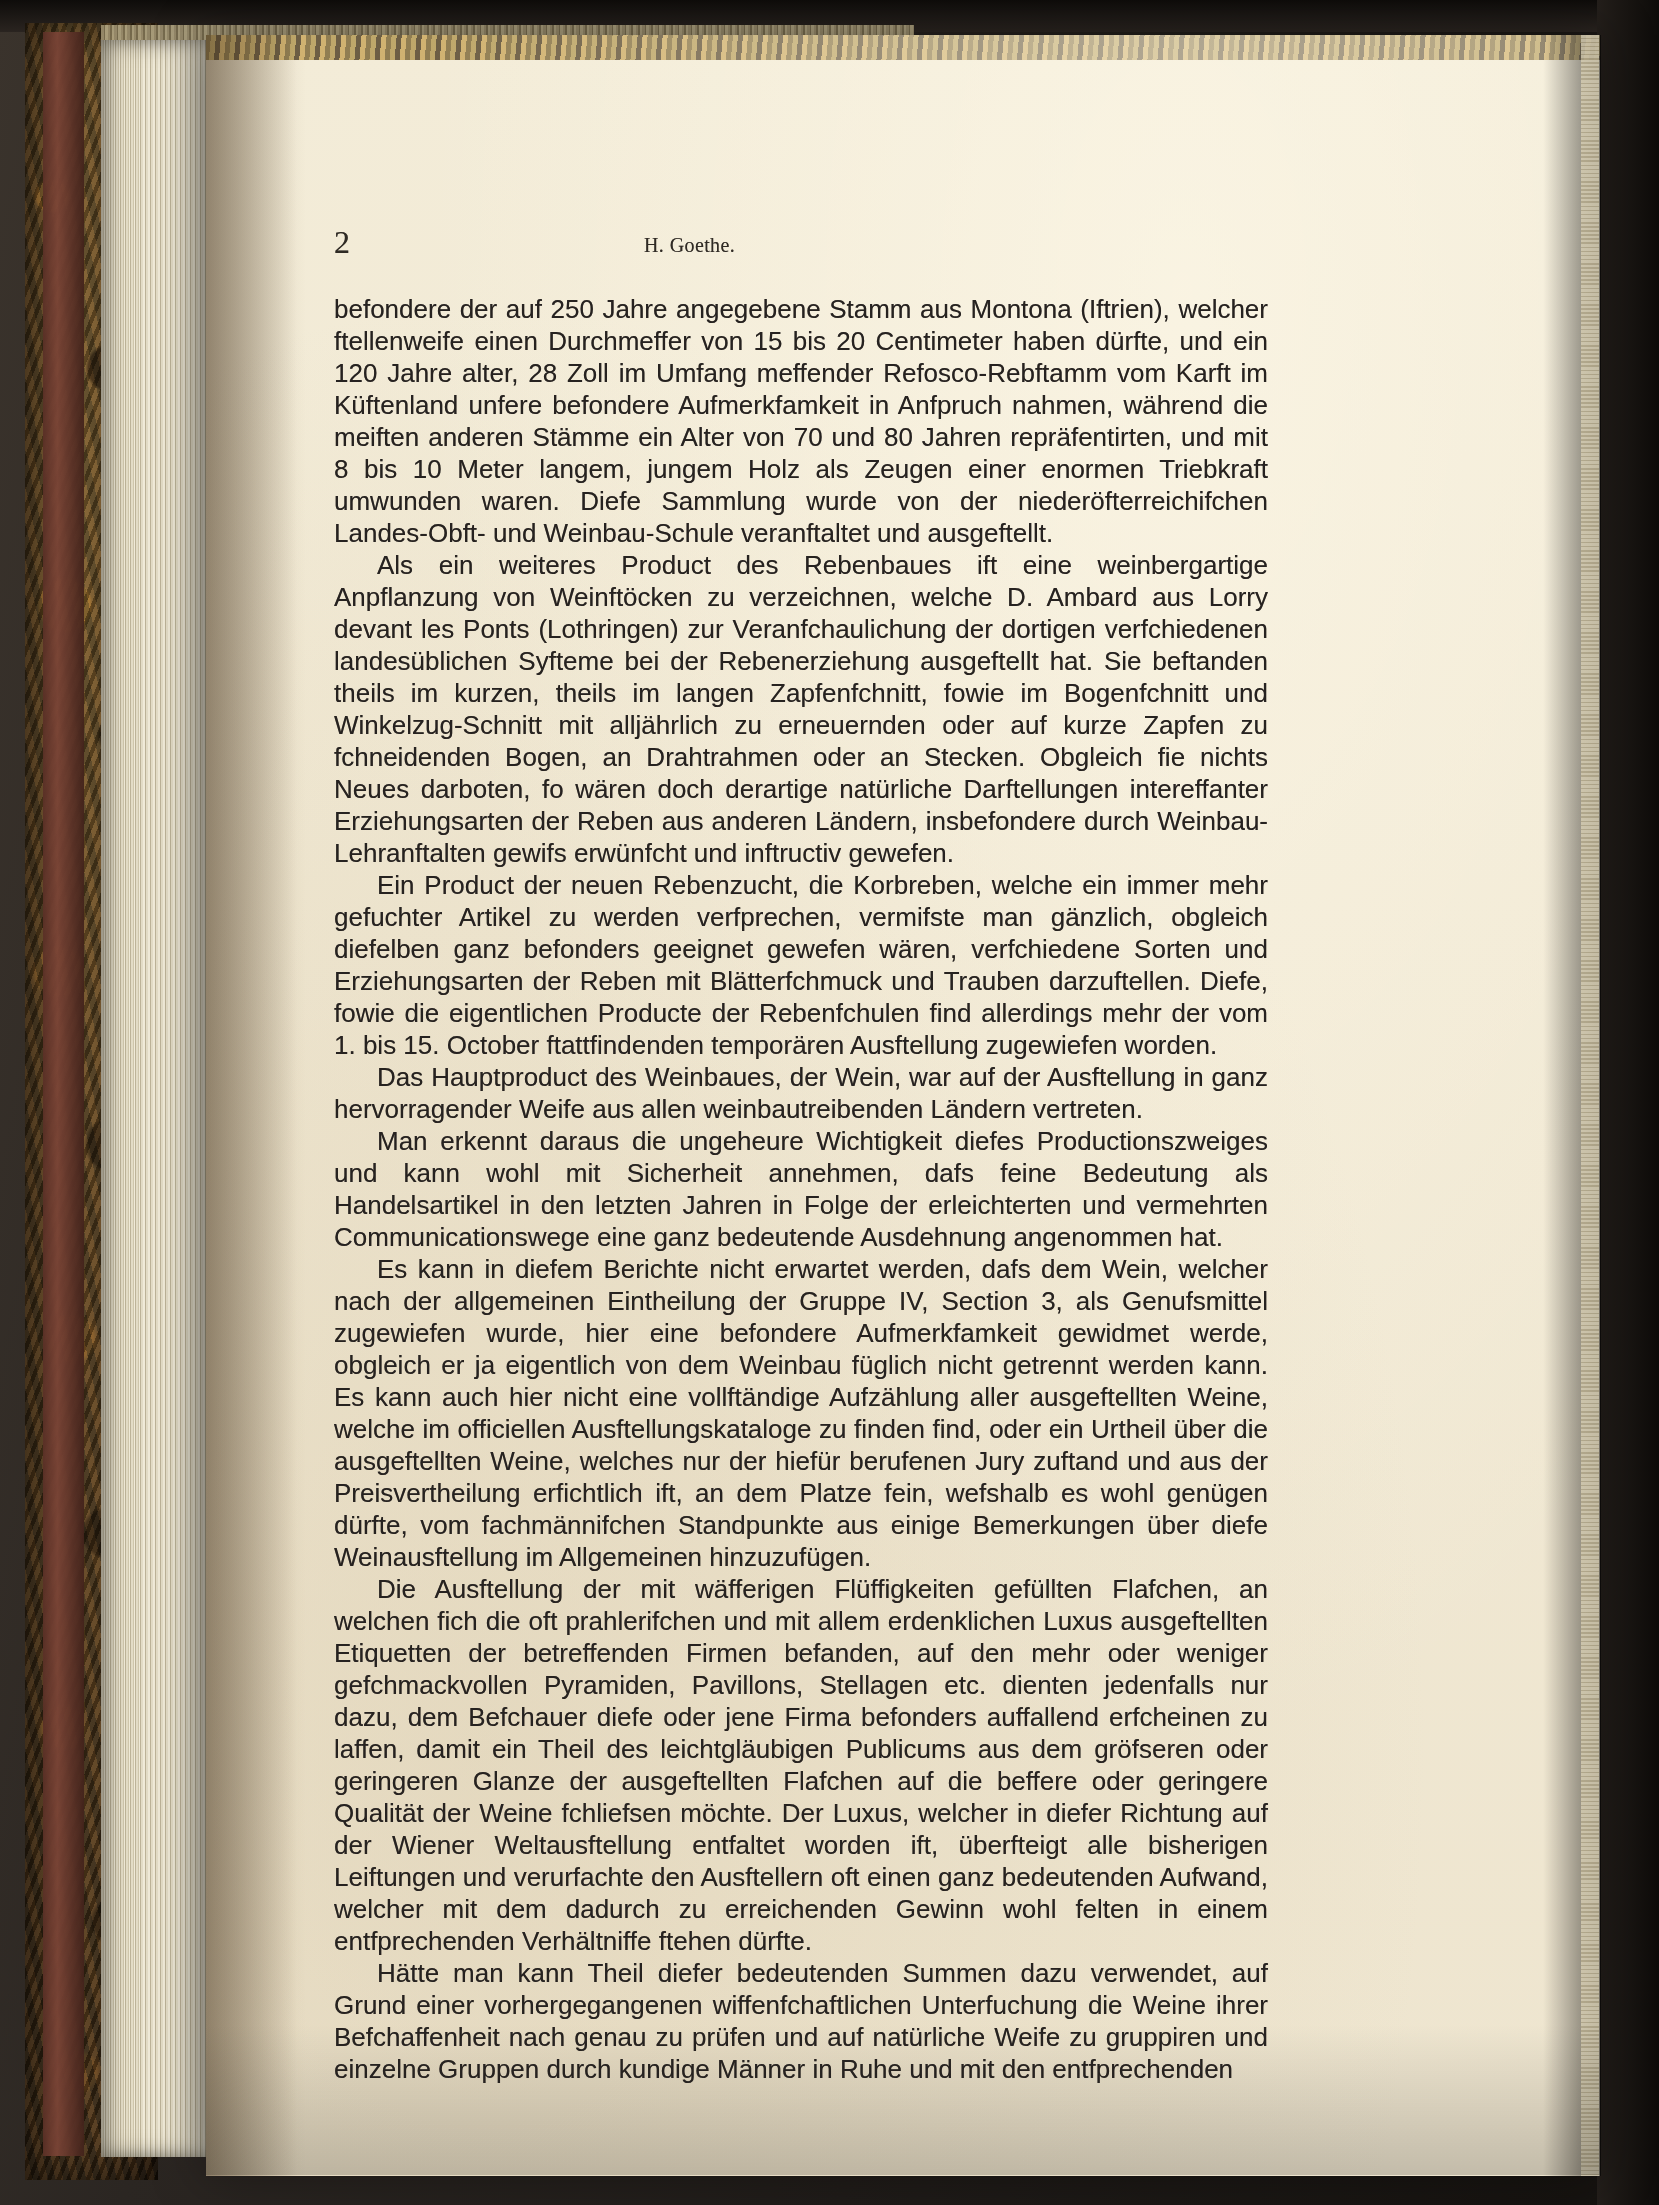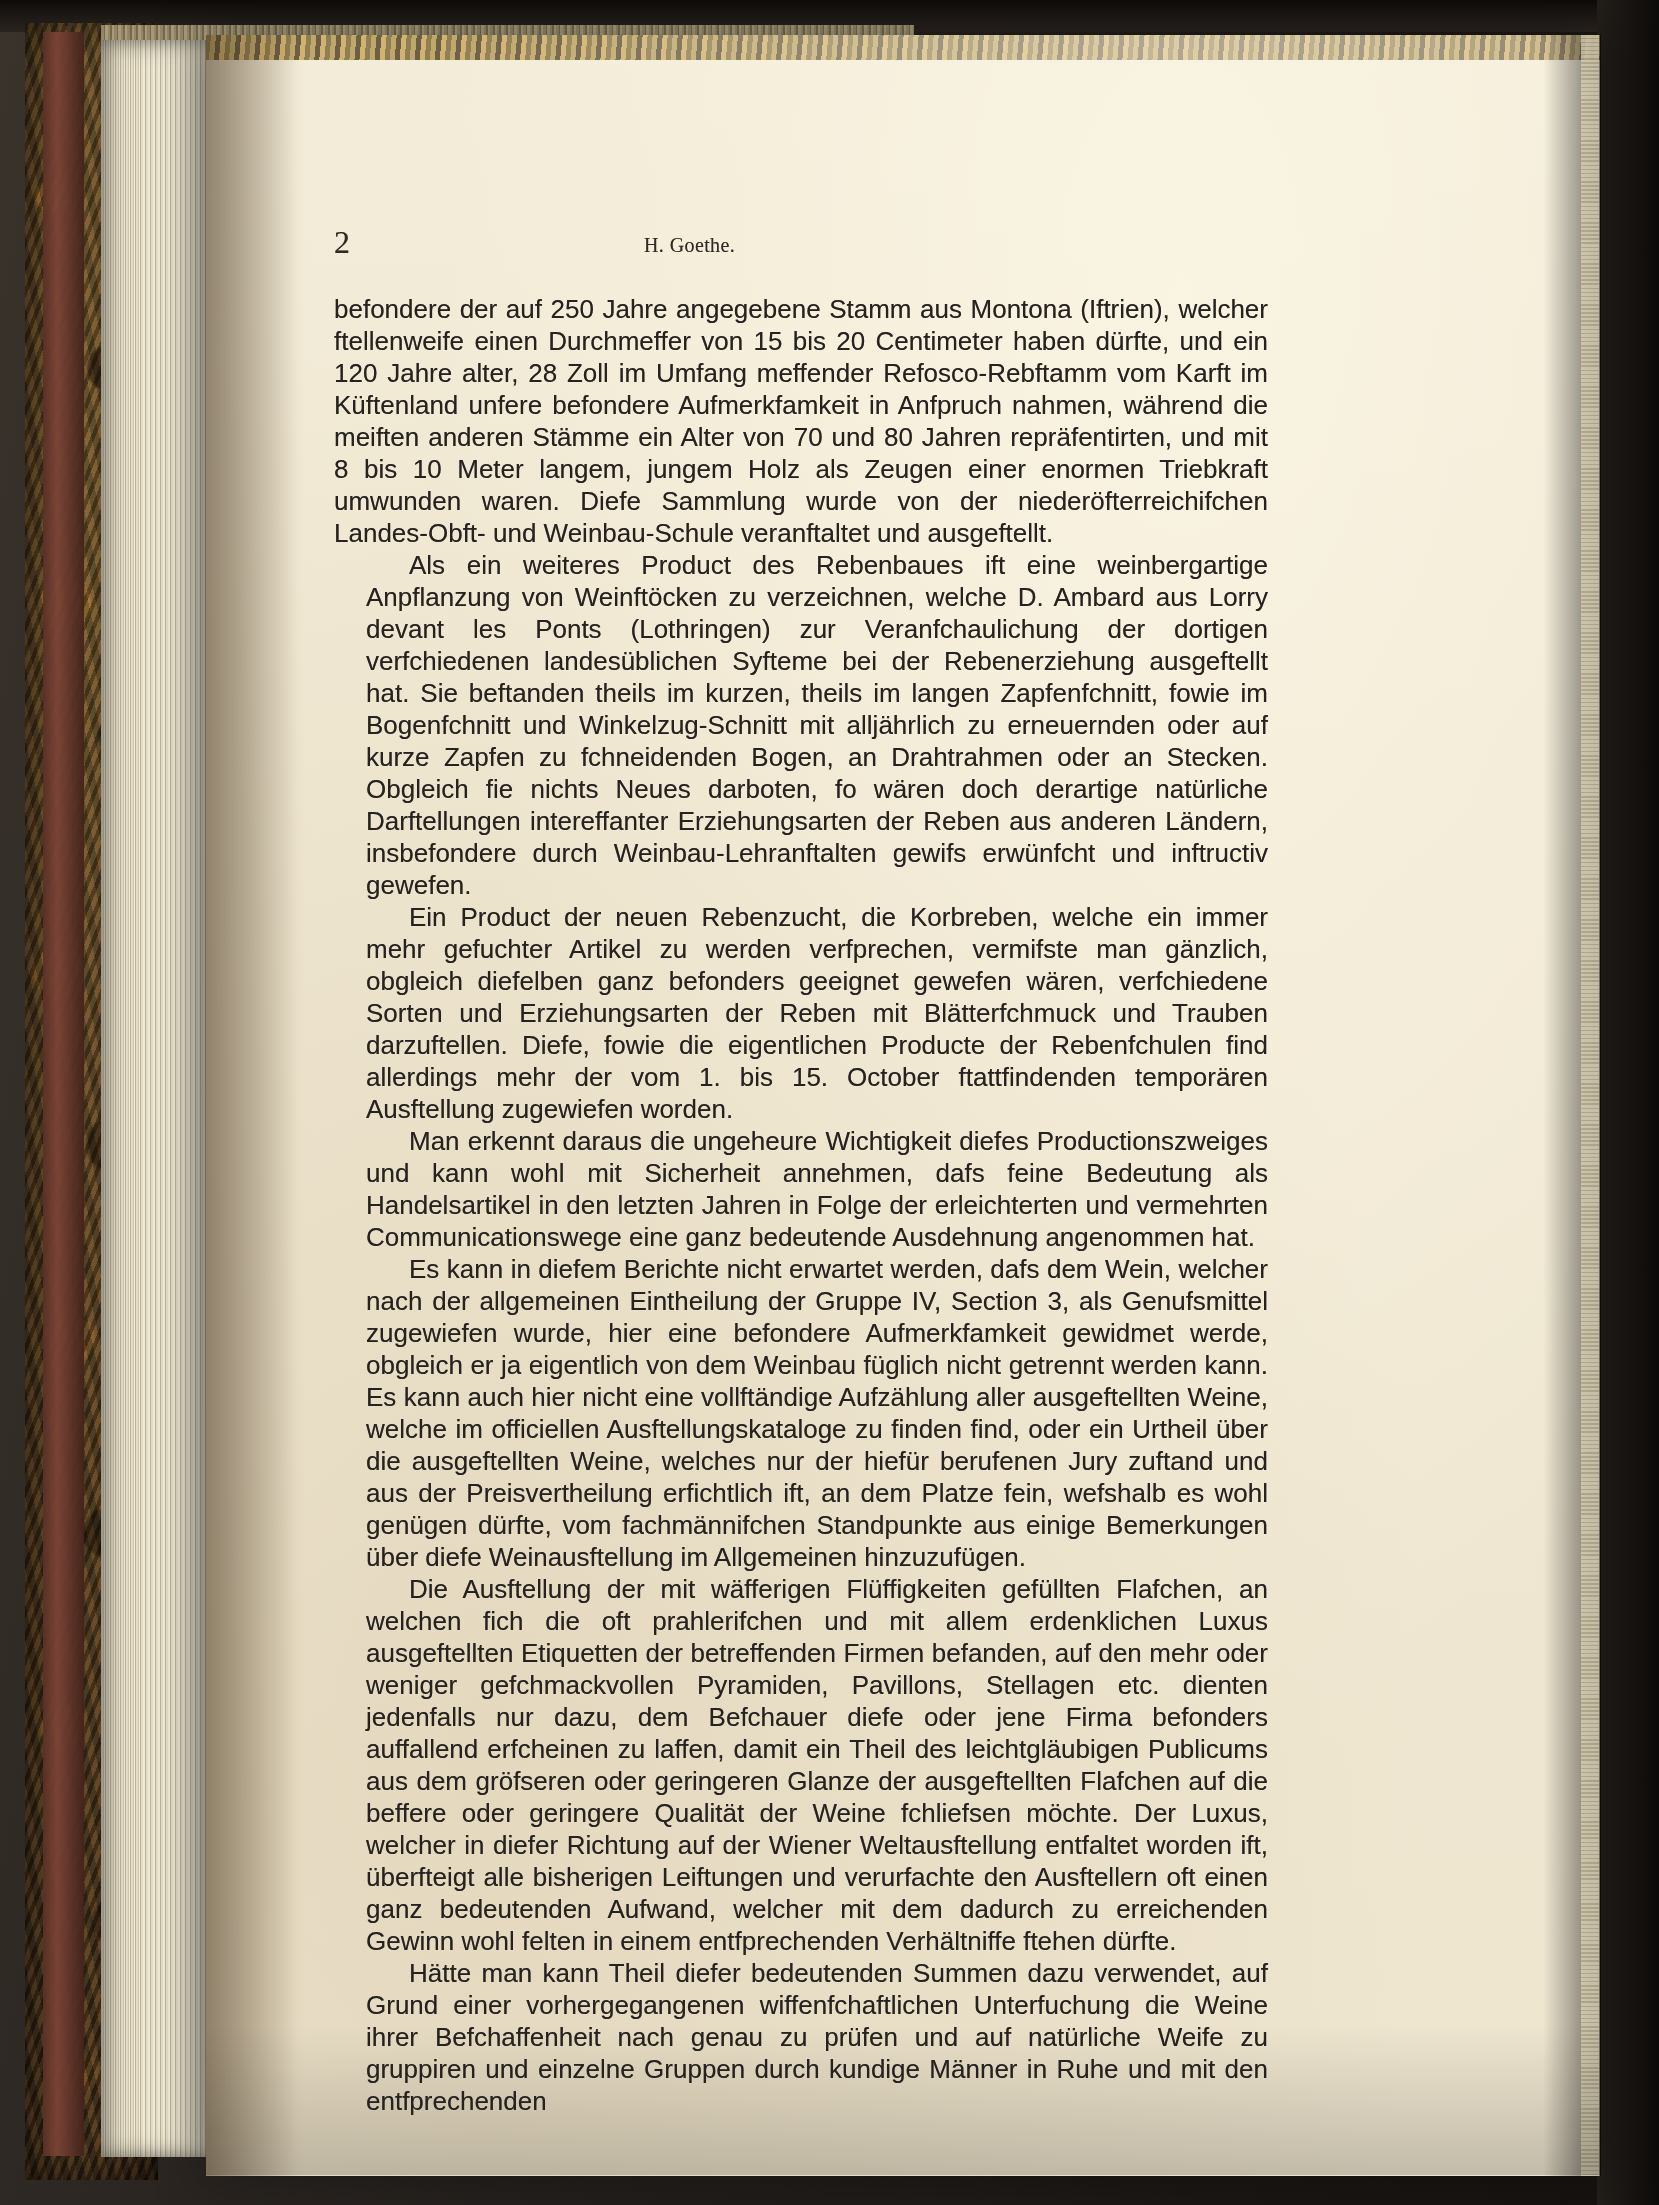--- a/index.html
+++ b/index.html
@@ -206,21 +206,20 @@
     text-align: justify;
     text-justify: inter-word;
     font-family: Liberation Sans, sans-serif;
     -webkit-font-smoothing: antialiased;
   }
   p.body + p.body {
     margin-top: 0;
   }
   p.indent {
     text-indent: 43px;
-    margin-left: 32px;
   }
 
   
   .typeblock {
     text-shadow: 0 0 0.5px rgba(40,34,28,0.45);
   }
 
   
   .gutter-shadow {
     position: absolute;
@@ -268,20 +267,21 @@
   <div class="typeblock">
 
     <div class="runhead">
       <span class="folio">2</span>
       <span class="runtitle">H. Goethe.</span>
     </div>
 
     <p class="body">befondere der auf 250 Jahre angegebene Stamm aus Montona (Iftrien), welcher ftellenweife einen Durchmeffer von 15 bis 20 Centimeter haben dürfte, und ein 120 Jahre alter, 28 Zoll im Umfang meffender Refosco-Rebftamm vom Karft im Küftenland unfere befondere Aufmerkfamkeit in Anfpruch nahmen, während die meiften anderen Stämme ein Alter von 70 und 80 Jahren repräfentirten, und mit 8 bis 10 Meter langem, jungem Holz als Zeugen einer enormen Triebkraft umwunden waren. Diefe Sammlung wurde von der niederöfterreichifchen Landes-Obft- und Weinbau-Schule veranftaltet und ausgeftellt.</p>
     <p class="body indent">Als ein weiteres Product des Rebenbaues ift eine weinbergartige Anpflanzung von Weinftöcken zu verzeichnen, welche D. Ambard aus Lorry devant les Ponts (Lothringen) zur Veranfchaulichung der dortigen verfchiedenen landesüblichen Syfteme bei der Rebenerziehung ausgeftellt hat. Sie beftanden theils im kurzen, theils im langen Zapfenfchnitt, fowie im Bogenfchnitt und Winkelzug-Schnitt mit alljährlich zu erneuernden oder auf kurze Zapfen zu fchneidenden Bogen, an Drahtrahmen oder an Stecken. Obgleich fie nichts Neues darboten, fo wären doch derartige natürliche Darftellungen intereffanter Erziehungsarten der Reben aus anderen Ländern, insbefondere durch Weinbau-Lehranftalten gewifs erwünfcht und inftructiv gewefen.</p>
     <p class="body indent">Ein Product der neuen Rebenzucht, die Korbreben, welche ein immer mehr gefuchter Artikel zu werden verfprechen, vermifste man gänzlich, obgleich diefelben ganz befonders geeignet gewefen wären, verfchiedene Sorten und Erziehungsarten der Reben mit Blätterfchmuck und Trauben darzuftellen. Diefe, fowie die eigentlichen Producte der Rebenfchulen find allerdings mehr der vom 1. bis 15. October ftattfindenden temporären Ausftellung zugewiefen worden.</p>
+    <p class="body indent">Das Hauptproduct des Weinbaues, der Wein, war auf der Ausftellung in ganz hervorragender Weife aus allen weinbautreibenden Ländern vertreten.</p>
     <p class="body indent">Man erkennt daraus die ungeheure Wichtigkeit diefes Productionszweiges und kann wohl mit Sicherheit annehmen, dafs feine Bedeutung als Handelsartikel in den letzten Jahren in Folge der erleichterten und vermehrten Communicationswege eine ganz bedeutende Ausdehnung angenommen hat.</p>
     <p class="body indent">Es kann in diefem Berichte nicht erwartet werden, dafs dem Wein, welcher nach der allgemeinen Eintheilung der Gruppe IV, Section 3, als Genufsmittel zugewiefen wurde, hier eine befondere Aufmerkfamkeit gewidmet werde, obgleich er ja eigentlich von dem Weinbau füglich nicht getrennt werden kann. Es kann auch hier nicht eine vollftändige Aufzählung aller ausgeftellten Weine, welche im officiellen Ausftellungskataloge zu finden find, oder ein Urtheil über die ausgeftellten Weine, welches nur der hiefür berufenen Jury zuftand und aus der Preisvertheilung erfichtlich ift, an dem Platze fein, wefshalb es wohl genügen dürfte, vom fachmännifchen Standpunkte aus einige Bemerkungen über diefe Weinausftellung im Allgemeinen hinzuzufügen.</p>
     <p class="body indent">Die Ausftellung der mit wäfferigen Flüffigkeiten gefüllten Flafchen, an welchen fich die oft prahlerifchen und mit allem erdenklichen Luxus ausgeftellten Etiquetten der betreffenden Firmen befanden, auf den mehr oder weniger gefchmackvollen Pyramiden, Pavillons, Stellagen etc. dienten jedenfalls nur dazu, dem Befchauer diefe oder jene Firma befonders auffallend erfcheinen zu laffen, damit ein Theil des leichtgläubigen Publicums aus dem gröfseren oder geringeren Glanze der ausgeftellten Flafchen auf die beffere oder geringere Qualität der Weine fchliefsen möchte. Der Luxus, welcher in diefer Richtung auf der Wiener Weltausftellung entfaltet worden ift, überfteigt alle bisherigen Leiftungen und verurfachte den Ausftellern oft einen ganz bedeutenden Aufwand, welcher mit dem dadurch zu erreichenden Gewinn wohl felten in einem entfprechenden Verhältniffe ftehen dürfte.</p>
     <p class="body indent">Hätte man kann Theil diefer bedeutenden Summen dazu verwendet, auf Grund einer vorhergegangenen wiffenfchaftlichen Unterfuchung die Weine ihrer Befchaffenheit nach genau zu prüfen und auf natürliche Weife zu gruppiren und einzelne Gruppen durch kundige Männer in Ruhe und mit den entfprechenden</p>
 
   </div>
 
 </div>
 
 

